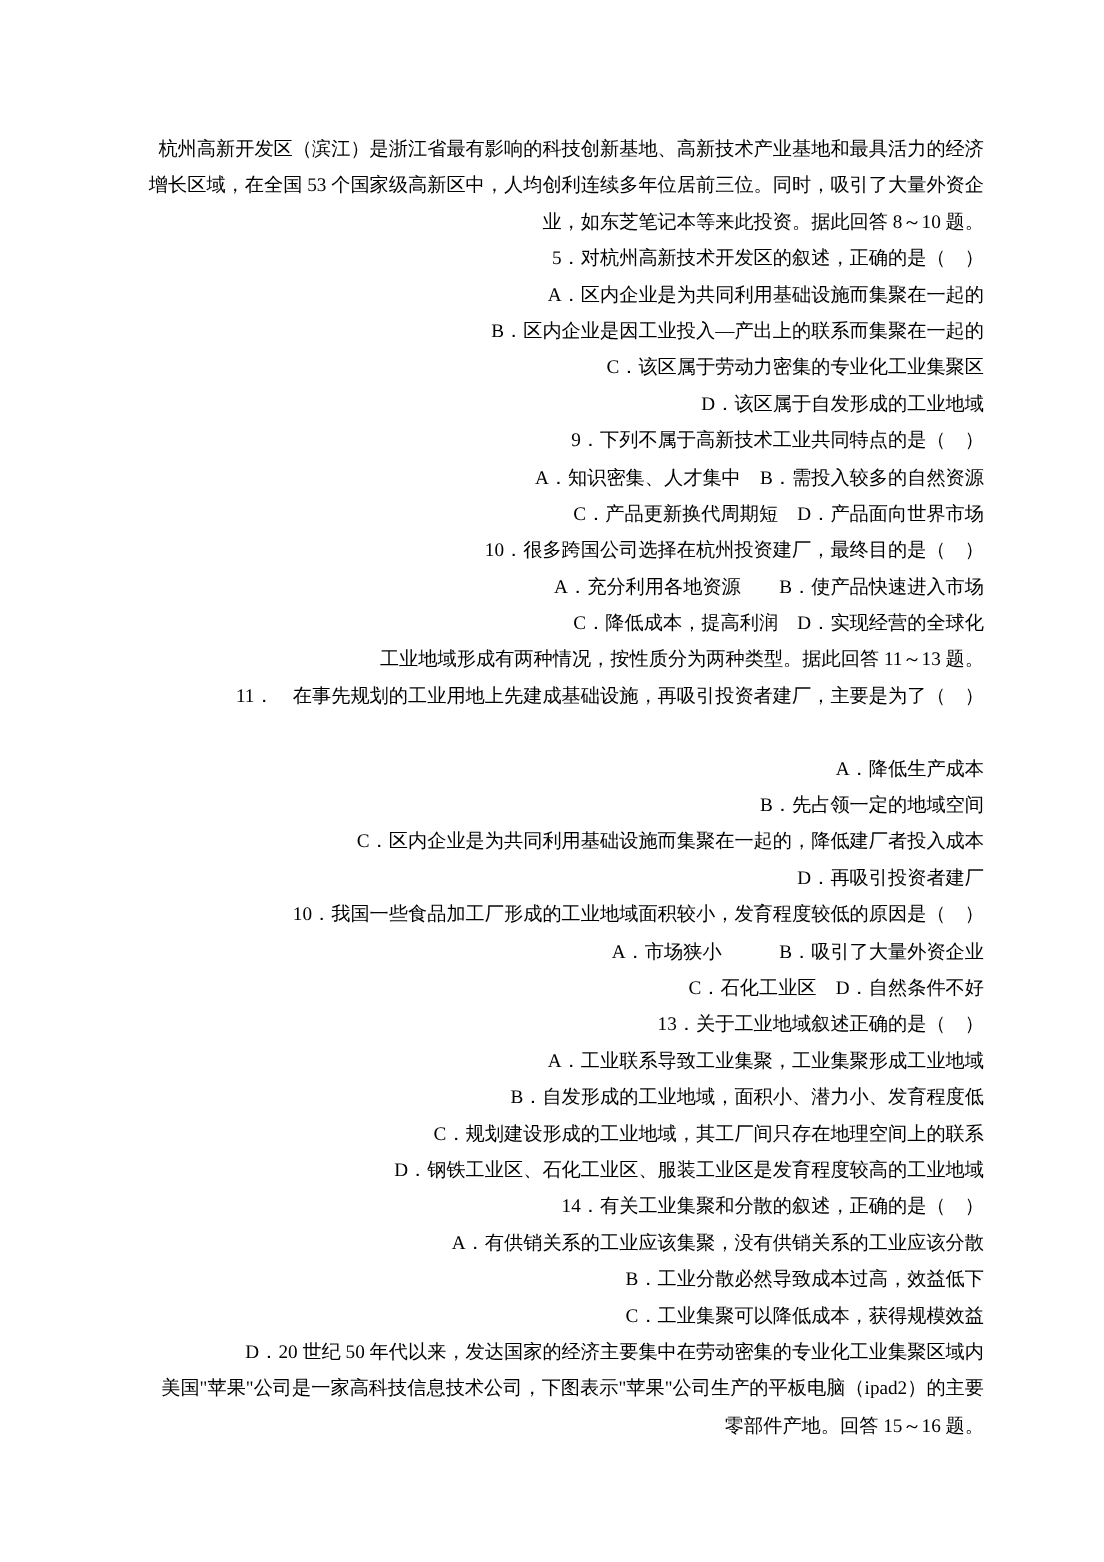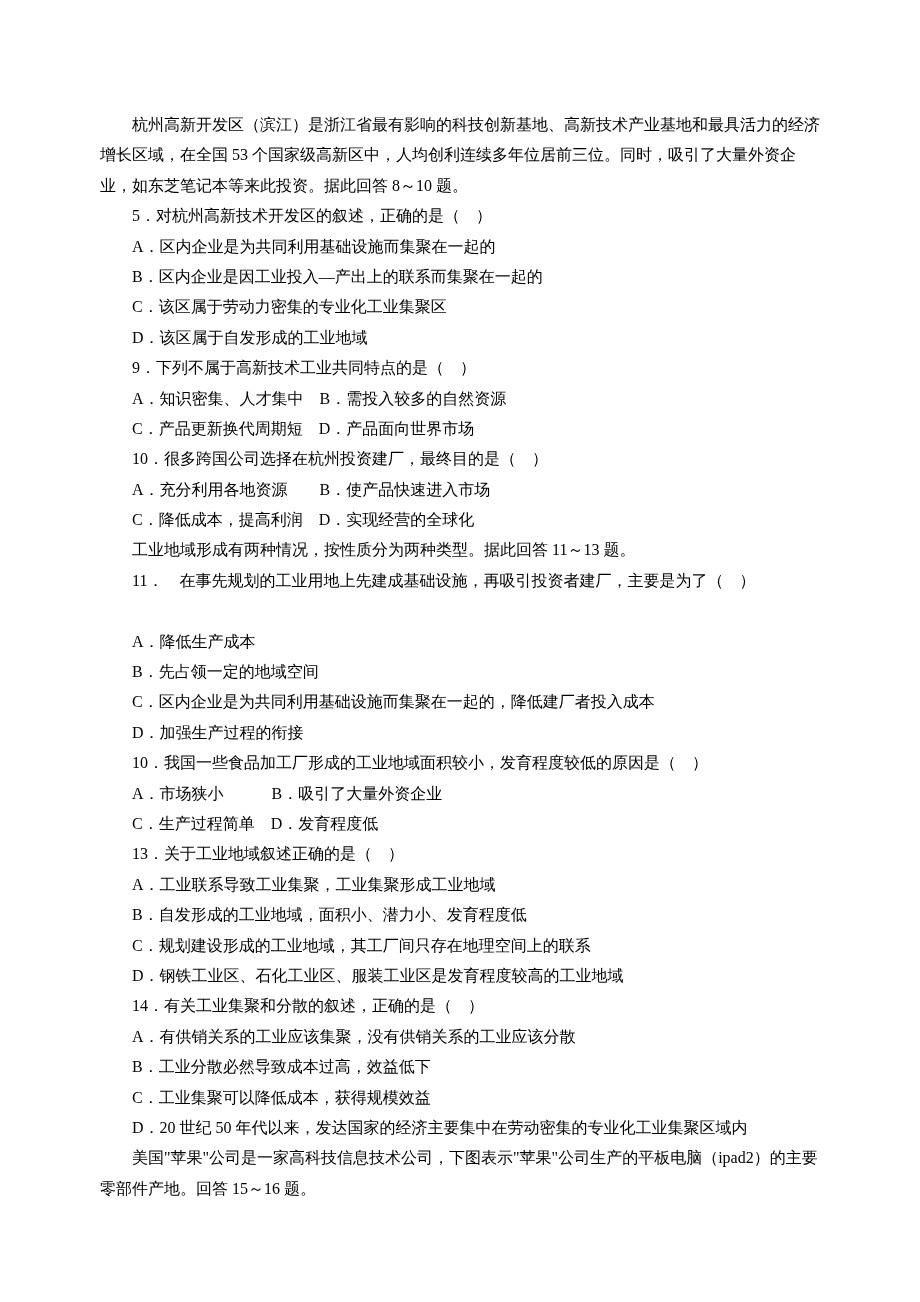--- a/index.html
+++ b/index.html
@@ -9,20 +9,21 @@
       color: #000;
       background: #fff;
       margin: 0;
       padding: 110px 100px 60px 100px;
       width: 920px;
       box-sizing: border-box;
     }
     .para {
       text-indent: 2em;
       margin: 0;
+      text-align: right;
     }
   </style>
 </head>
 <body>
 
 <p class="para">杭州高新开发区（滨江）是浙江省最有影响的科技创新基地、高新技术产业基地和最具活力的经济增长区域，在全国 53 个国家级高新区中，人均创利连续多年位居前三位。同时，吸引了大量外资企业，如东芝笔记本等来此投资。据此回答 8～10 题。</p>
 
 <p class="para">5．对杭州高新技术开发区的叙述，正确的是（　）</p>
 <p class="para">A．区内企业是为共同利用基础设施而集聚在一起的</p>
 <p class="para">B．区内企业是因工业投入—产出上的联系而集聚在一起的</p>
@@ -36,25 +37,25 @@
 <p class="para">10．很多跨国公司选择在杭州投资建厂，最终目的是（　）</p>
 <p class="para">A．充分利用各地资源　　B．使产品快速进入市场</p>
 <p class="para">C．降低成本，提高利润　D．实现经营的全球化</p>
 
 <p class="para">工业地域形成有两种情况，按性质分为两种类型。据此回答 11～13 题。</p>
 
 <p class="para">11．　在事先规划的工业用地上先建成基础设施，再吸引投资者建厂，主要是为了（　）</p>
 <p class="para" style="margin-top:1.9em;">A．降低生产成本</p>
 <p class="para">B．先占领一定的地域空间</p>
 <p class="para">C．区内企业是为共同利用基础设施而集聚在一起的，降低建厂者投入成本</p>
-<p class="para">D．加强生产过程的衔接</p>
+<p class="para">D．再吸引投资者建厂</p>
 
 <p class="para">10．我国一些食品加工厂形成的工业地域面积较小，发育程度较低的原因是（　）</p>
 <p class="para">A．市场狭小　　　B．吸引了大量外资企业</p>
-<p class="para">C．生产过程简单　D．发育程度低</p>
+<p class="para">C．石化工业区　D．自然条件不好</p>
 
 <p class="para">13．关于工业地域叙述正确的是（　）</p>
 <p class="para">A．工业联系导致工业集聚，工业集聚形成工业地域</p>
 <p class="para">B．自发形成的工业地域，面积小、潜力小、发育程度低</p>
 <p class="para">C．规划建设形成的工业地域，其工厂间只存在地理空间上的联系</p>
 <p class="para">D．钢铁工业区、石化工业区、服装工业区是发育程度较高的工业地域</p>
 
 <p class="para">14．有关工业集聚和分散的叙述，正确的是（　）</p>
 <p class="para">A．有供销关系的工业应该集聚，没有供销关系的工业应该分散</p>
 <p class="para">B．工业分散必然导致成本过高，效益低下</p>

